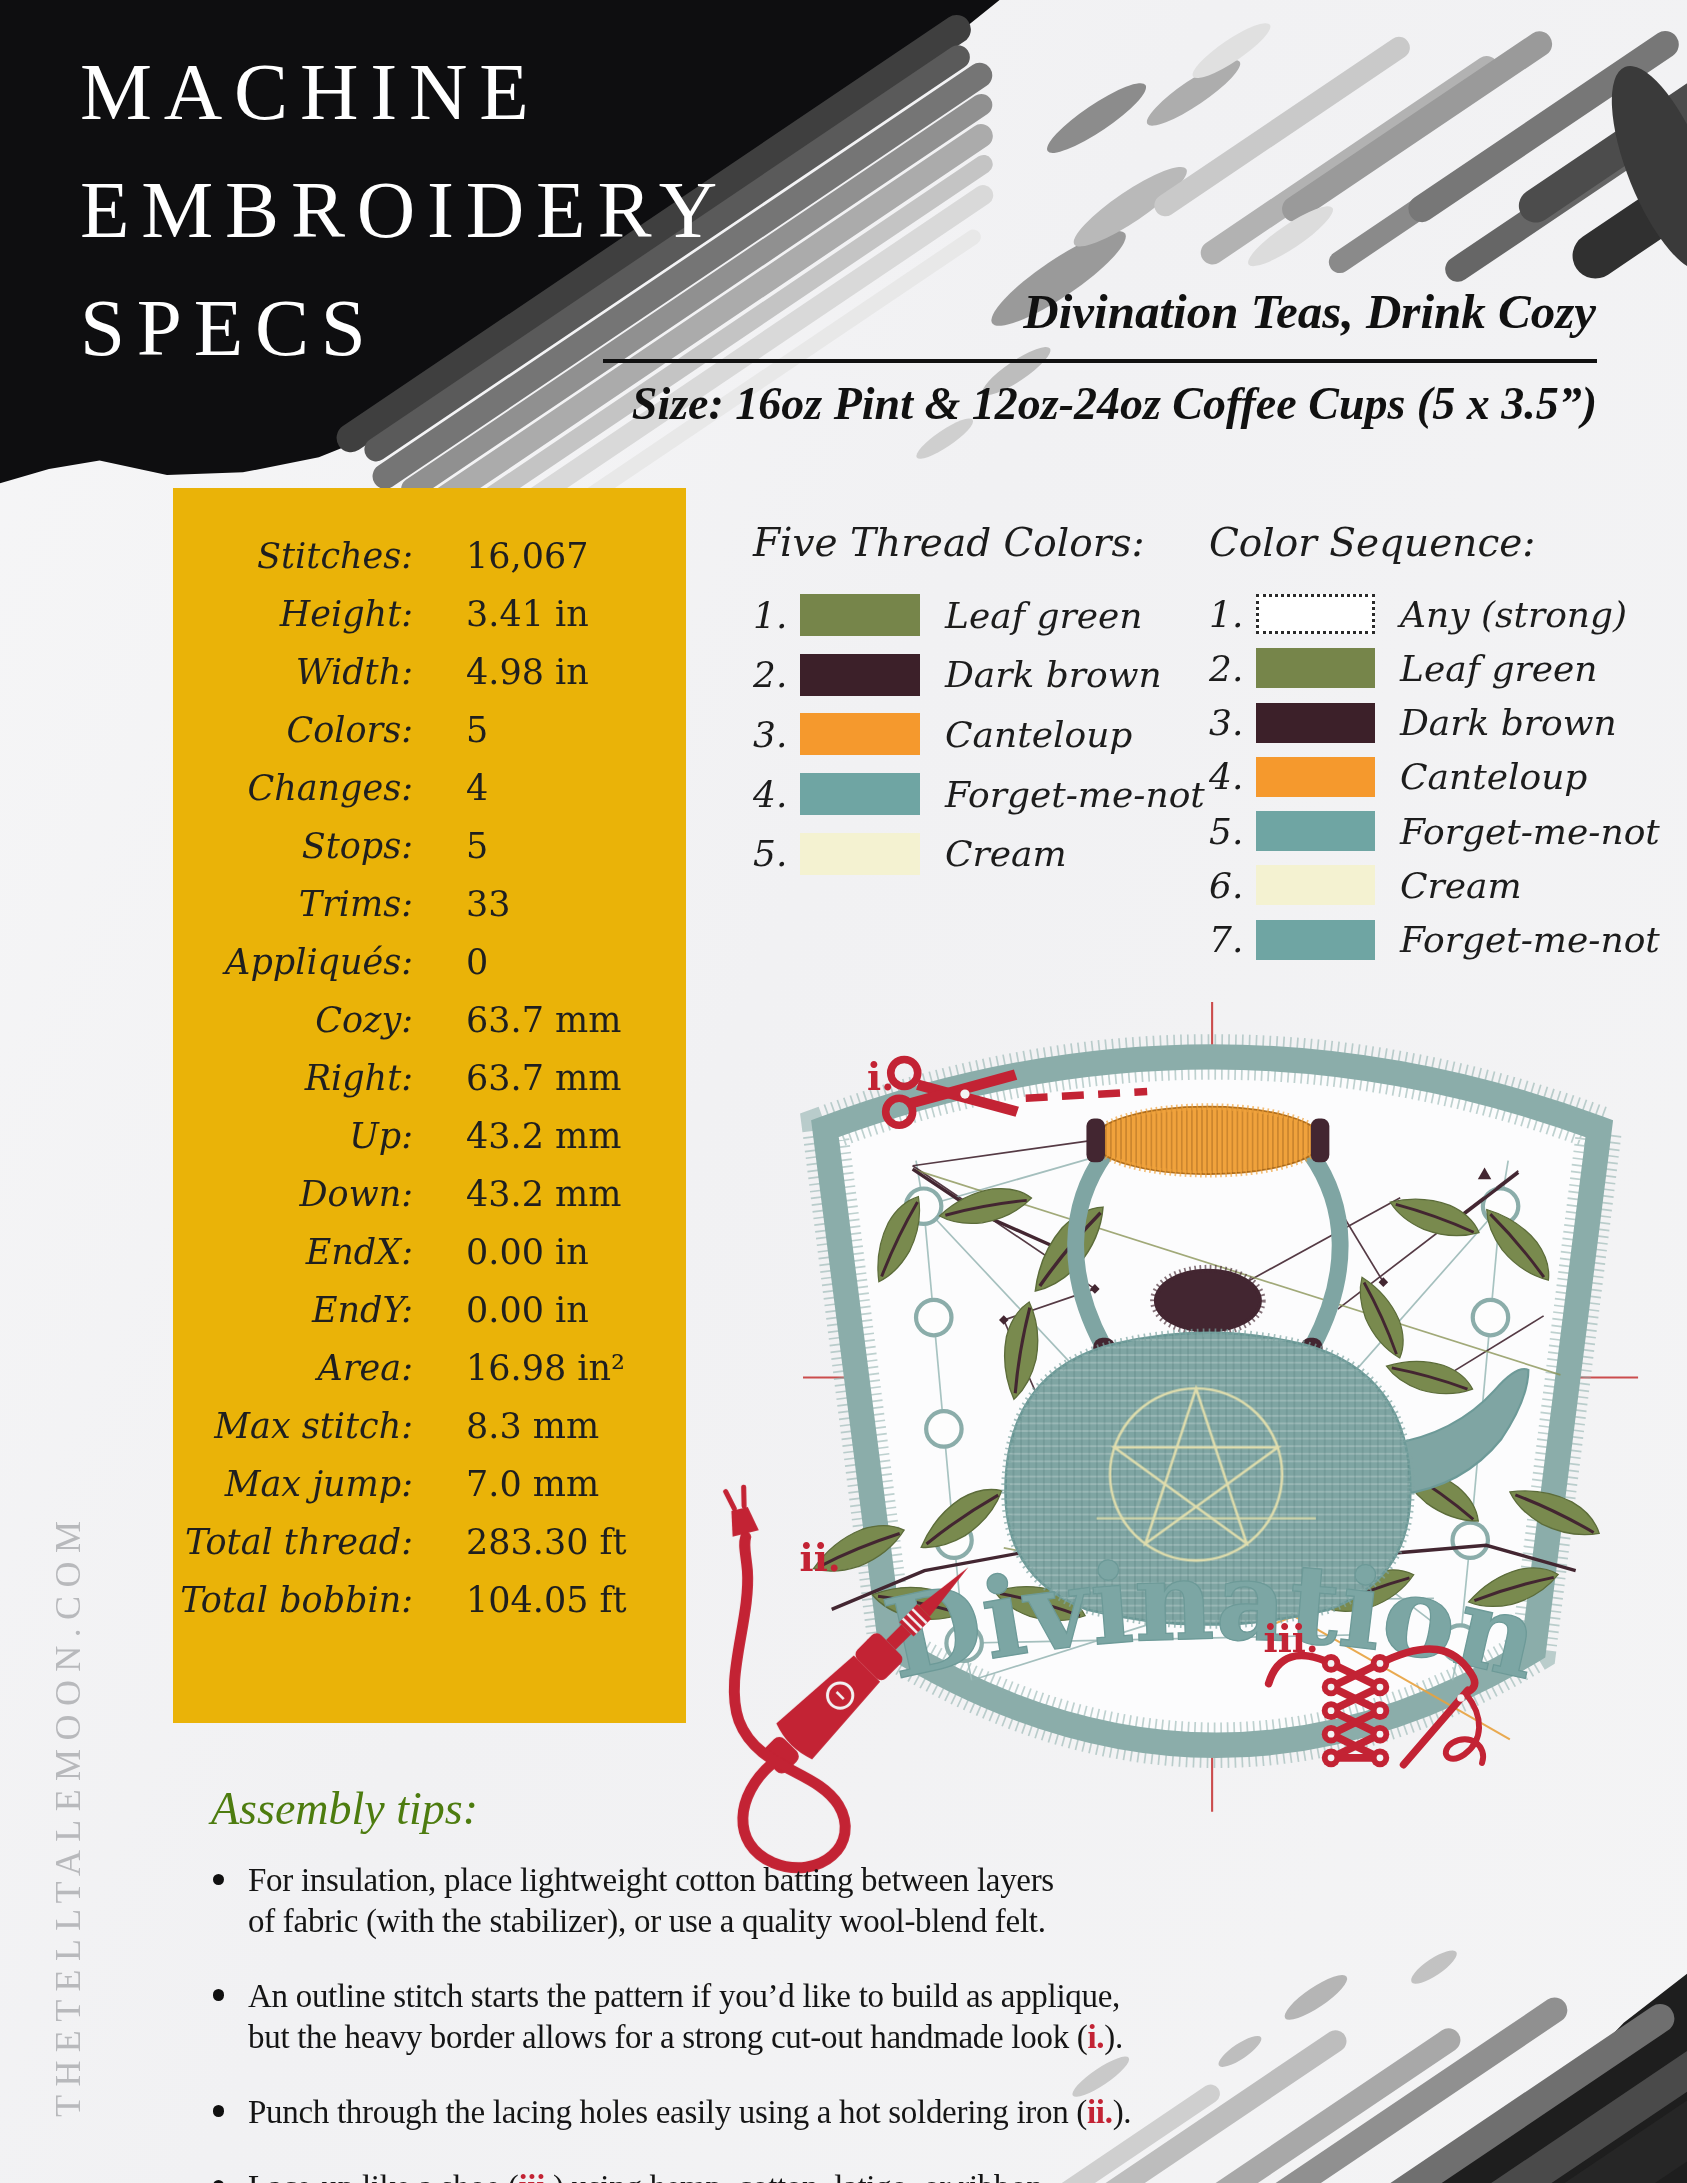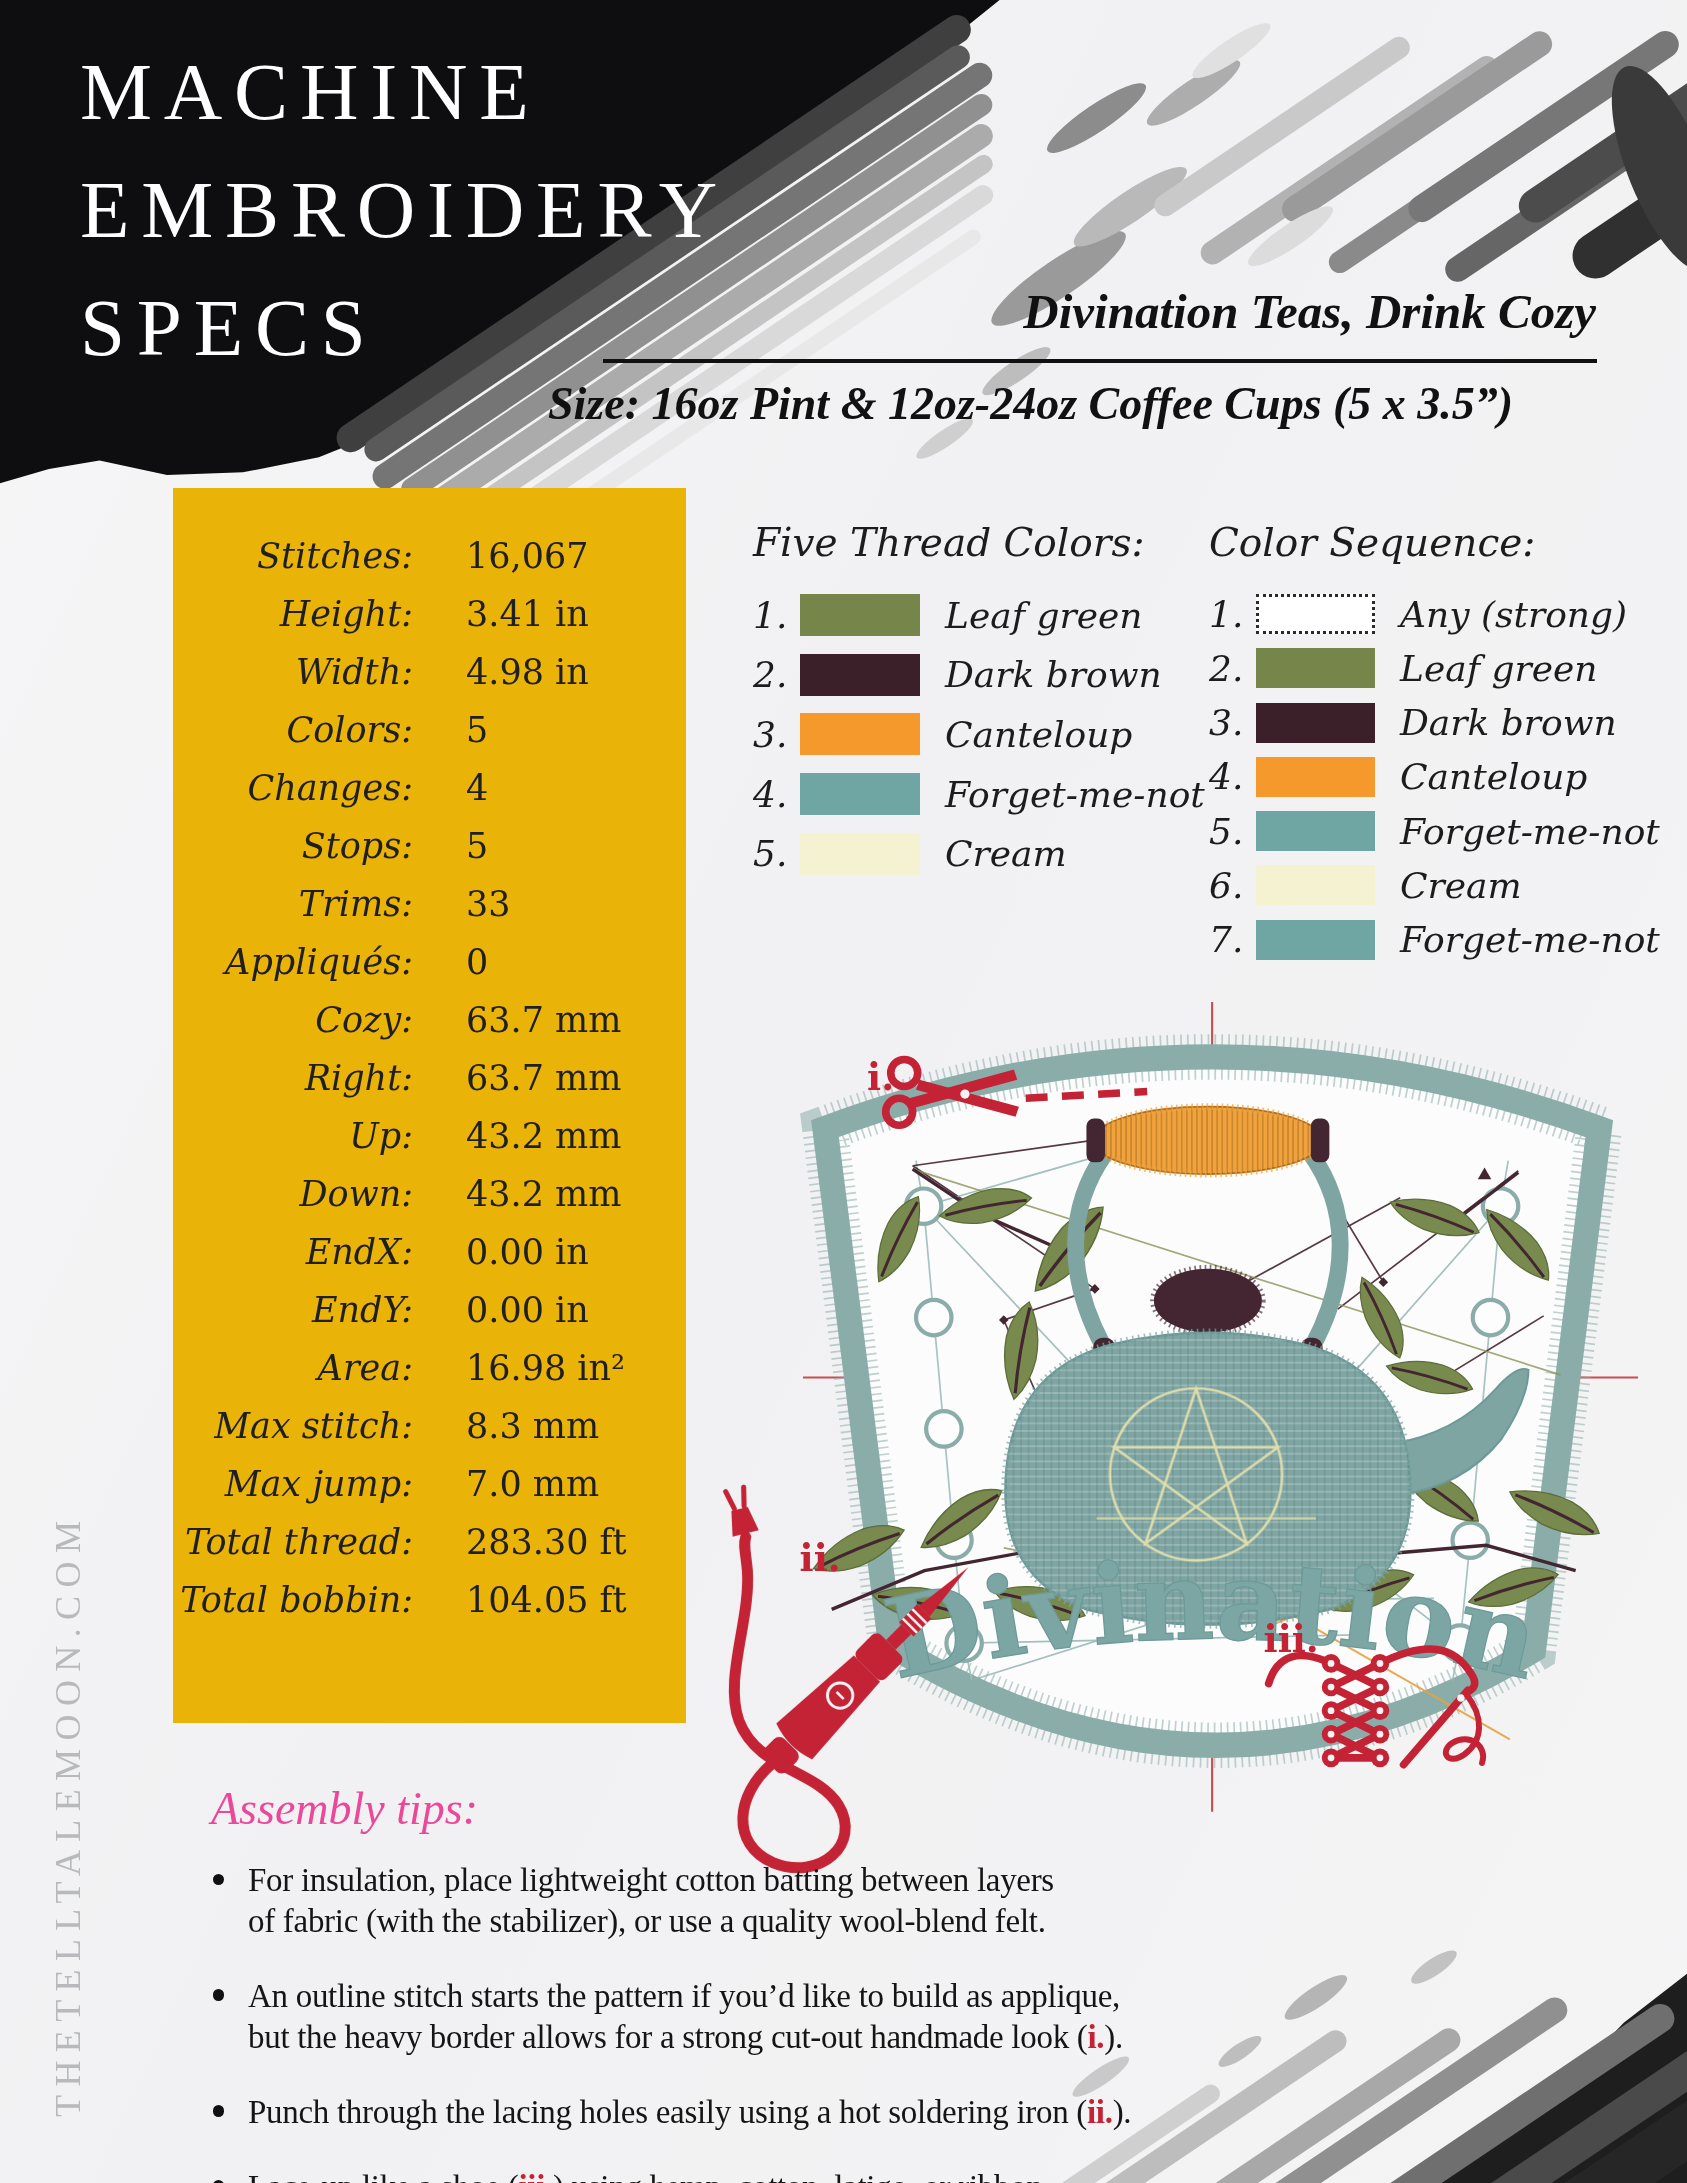--- a/index.html
+++ b/index.html
@@ -22,21 +22,21 @@
   }
   .abs{position:absolute;}
   .layer-art{position:absolute;top:0;left:0;z-index:1;}
   .layer-ui{z-index:2;}
 
   
   .masthead{left:80px;top:52px;color:#fff;line-height:1;}
   .masthead .line{font-size:81px;letter-spacing:11.8px;font-weight:normal;margin-bottom:37px;}
   .doc-subtitle{right:91px;top:283px;font-size:49px;font-weight:bold;font-style:italic;color:#111;}
   .title-rule{left:603px;top:359px;width:994px;height:4.2px;background:#111;}
-  .size-line{left:548px;top:377px;width:1049px;text-align:left;font-size:46px;font-weight:bold;font-style:italic;color:#111;}
+  .size-line{left:548px;top:377px;width:1049px;text-align:right;font-size:46px;font-weight:bold;font-style:italic;color:#111;}
 
   
   .specs-panel{left:173px;top:488px;width:513px;height:1235px;background:#eab308;padding-top:39px;}
   .spec-row{display:grid;grid-template-columns:240px 1fr;height:58px;align-items:center;
     font-family:"DejaVu Serif",serif;font-size:35px;color:#1f1f1f;}
   .spec-label{text-align:right;font-style:italic;}
   .spec-value{padding-left:53px;}
 
   
   .color-block{font-family:"DejaVu Serif",serif;color:#1c1c1c;}
@@ -47,21 +47,21 @@
   .thread-block .color-row{height:42px;}
   .sequence-block .color-row{height:40px;margin-bottom:14.3px;}
   .color-num{width:47px;font-style:italic;font-size:36px;flex:none;}
   .swatch{width:120px;height:42px;margin-right:25px;flex:none;}
   .sequence-block .swatch{width:119px;height:40px;}
   .swatch.outline{background:#fff;border:3.4px dotted #2a2a2a;}
   .color-name{font-style:italic;font-size:36px;white-space:nowrap;}
 
   
   .assembly{left:211px;top:1782px;width:1122px;}
-  .assembly-heading{font-style:italic;font-size:46px;margin-bottom:25px;color:#ec4899;}
+  .assembly-heading{font-style:italic;font-size:46px;margin-bottom:25px;color:#4d7c0f;}
   .assembly ul{list-style:none;margin:0;padding:0;}
   .assembly li{position:relative;padding-left:37px;font-size:33px;line-height:1.24;margin-bottom:34px;color:#151515;letter-spacing:-0.3px;margin-top:23px;}
   .assembly li::before{content:"";position:absolute;left:1.7px;top:13.5px;width:11.8px;height:11.8px;border-radius:50%;background:#101010;}
   .pre-line{white-space:pre-line;}
   .red-marker{color:var(--red);font-weight:bold;}
 
   
   .site-vertical{left:47px;top:1316px;height:801px;writing-mode:vertical-rl;transform:rotate(180deg);
     font-size:36px;letter-spacing:8.4px;color:#B8B9BC;}
 </style>

